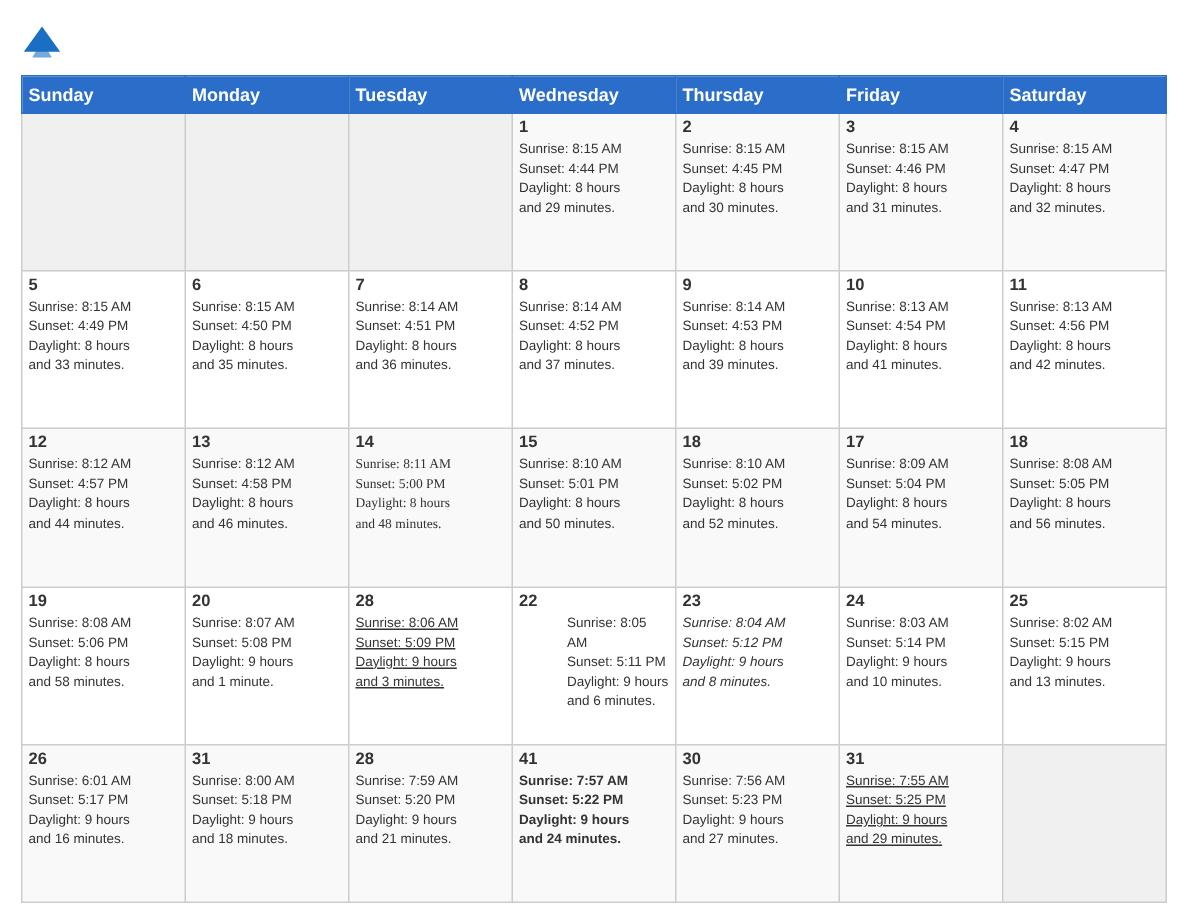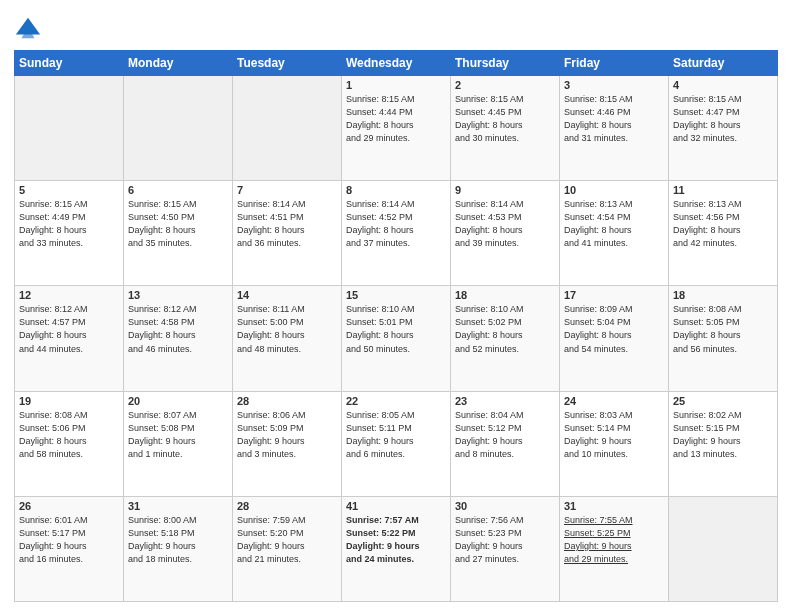--- a/index.html
+++ b/index.html
@@ -237,21 +237,21 @@
           </td>
           <td>
             <span class="day-number">13</span>
             <div class="day-info" style="white-space: pre-line;">Sunrise: 8:12 AM
 Sunset: 4:58 PM
 Daylight: 8 hours
 and 46 minutes.</div>
           </td>
           <td>
             <span class="day-number">14</span>
-            <div class="day-info" style="white-space: pre-line;">Sunrise: 8:11 AM
+            <div class="day-info" style="white-space: pre-line; font-family: Liberation Serif, serif;">Sunrise: 8:11 AM
 Sunset: 5:00 PM
 Daylight: 8 hours
 and 48 minutes.</div>
           </td>
           <td>
             <span class="day-number">15</span>
             <div class="day-info" style="white-space: pre-line;">Sunrise: 8:10 AM
 Sunset: 5:01 PM
 Daylight: 8 hours
 and 50 minutes.</div>
@@ -288,35 +288,35 @@
           </td>
           <td>
             <span class="day-number">20</span>
             <div class="day-info" style="white-space: pre-line;">Sunrise: 8:07 AM
 Sunset: 5:08 PM
 Daylight: 9 hours
 and 1 minute.</div>
           </td>
           <td>
             <span class="day-number">28</span>
-            <div class="day-info" style="white-space: pre-line;">Sunrise: 8:06 AM
+            <div class="day-info" style="white-space: pre-line; text-decoration: underline;">Sunrise: 8:06 AM
 Sunset: 5:09 PM
 Daylight: 9 hours
 and 3 minutes.</div>
           </td>
           <td>
             <span class="day-number">22</span>
-            <div class="day-info" style="white-space: pre-line;">Sunrise: 8:05 AM
+            <div class="day-info" style="white-space: pre-line; margin-left: 32px;">Sunrise: 8:05 AM
 Sunset: 5:11 PM
 Daylight: 9 hours
 and 6 minutes.</div>
           </td>
           <td>
             <span class="day-number">23</span>
-            <div class="day-info" style="white-space: pre-line;">Sunrise: 8:04 AM
+            <div class="day-info" style="white-space: pre-line; font-style: italic;">Sunrise: 8:04 AM
 Sunset: 5:12 PM
 Daylight: 9 hours
 and 8 minutes.</div>
           </td>
           <td>
             <span class="day-number">24</span>
             <div class="day-info" style="white-space: pre-line;">Sunrise: 8:03 AM
 Sunset: 5:14 PM
 Daylight: 9 hours
 and 10 minutes.</div>

